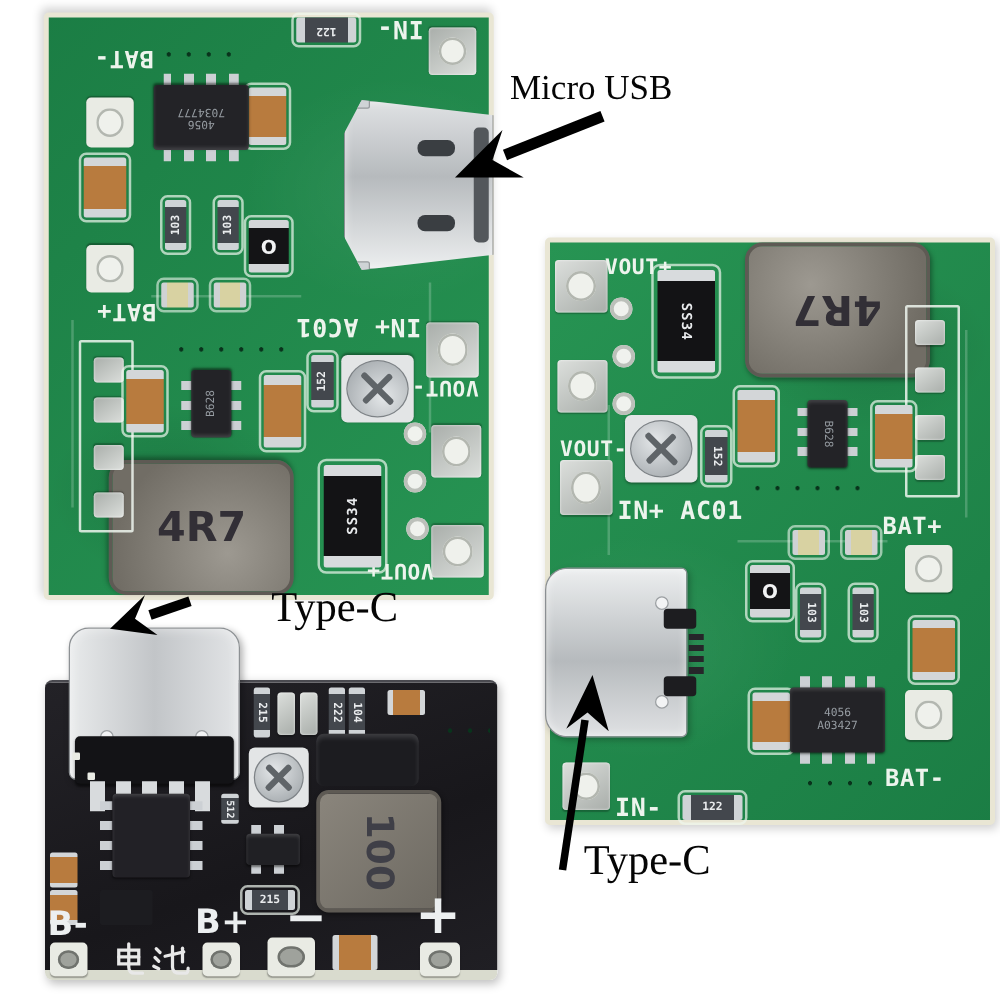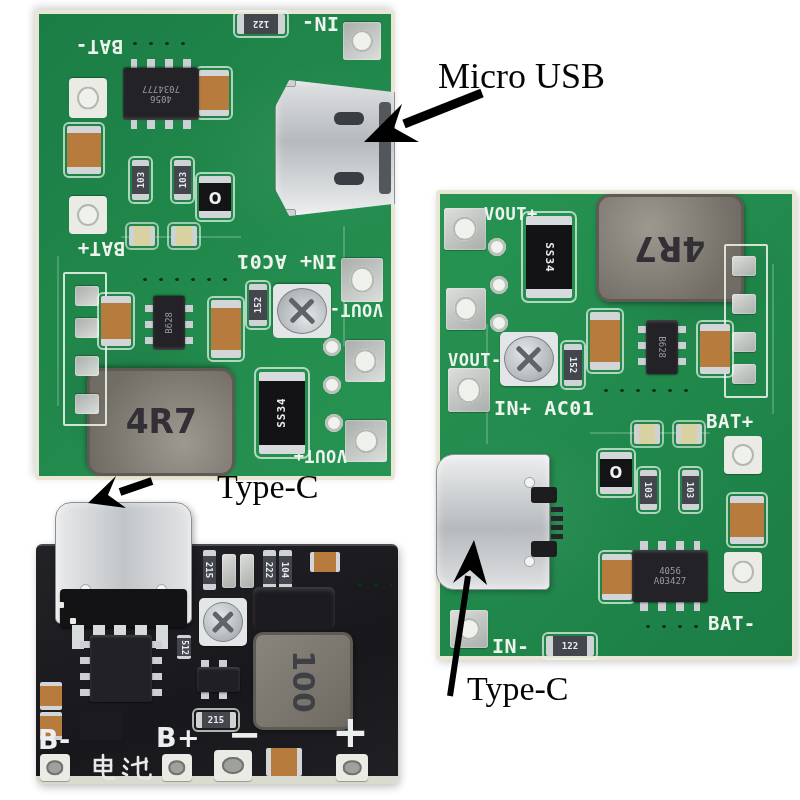--- a/index.html
+++ b/index.html
@@ -105,21 +105,21 @@
           background:repeating-linear-gradient(90deg,#d8dbdd 0 12px,transparent 12px 21px);}
   .sot{position:absolute;background:#1c1c20;border-radius:2px;}
   .b3 .silk{color:#eceff0;}
   .cjk-svg{position:absolute;}
 </style>
 </head>
 <body>
 
 <div id="stage">
 
-  <div class="ann" style="left:438px;top:55px;font-size:36px;">Micro USB</div>
+  <div class="ann" style="left:408px;top:55px;font-size:28px;">Micro USB</div>
   <div class="ann" style="left:217px;top:468px;font-size:34px;">Type-C</div>
   <div class="ann" style="left:467px;top:670px;font-size:34px;">Type-C</div>
 
   <svg id="arrows" width="800" height="800" viewBox="0 0 800 800">
     <g>
       <path d="M482,93 L404,124" stroke="#000" stroke-width="9" fill="none"></path>
       <path d="M364,142 L402,104 L394,128 L419,142 Z" fill="#000"></path>
     </g>
     <g>
       <path d="M152,481 L120,492" stroke="#000" stroke-width="8" fill="none"></path>

